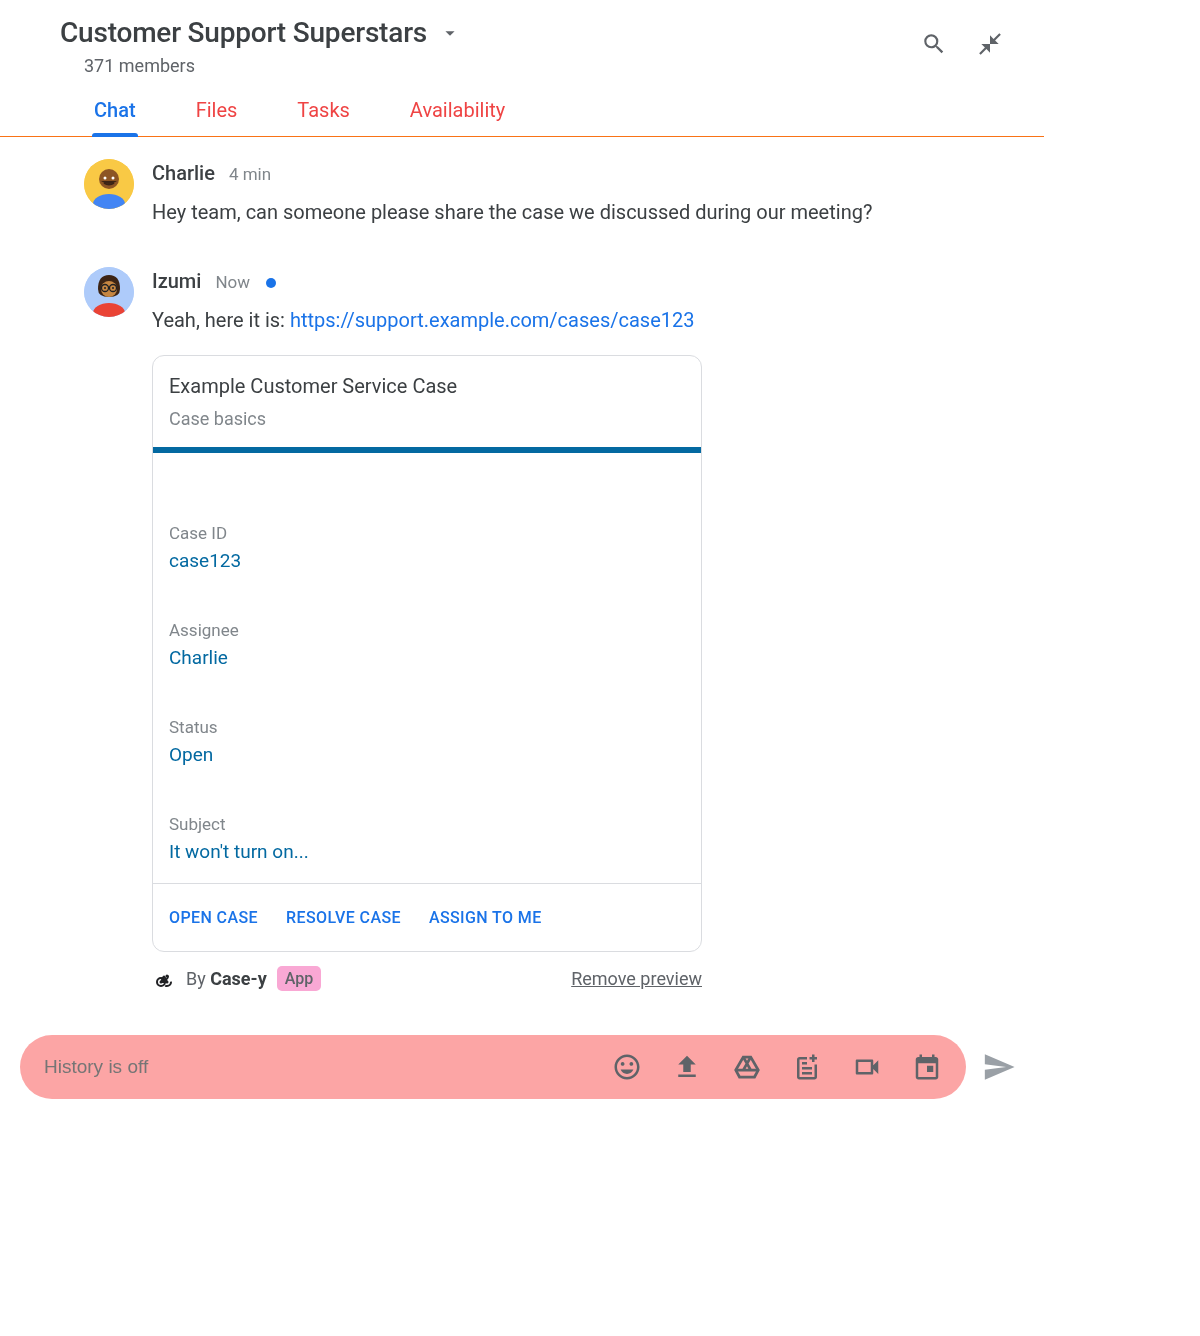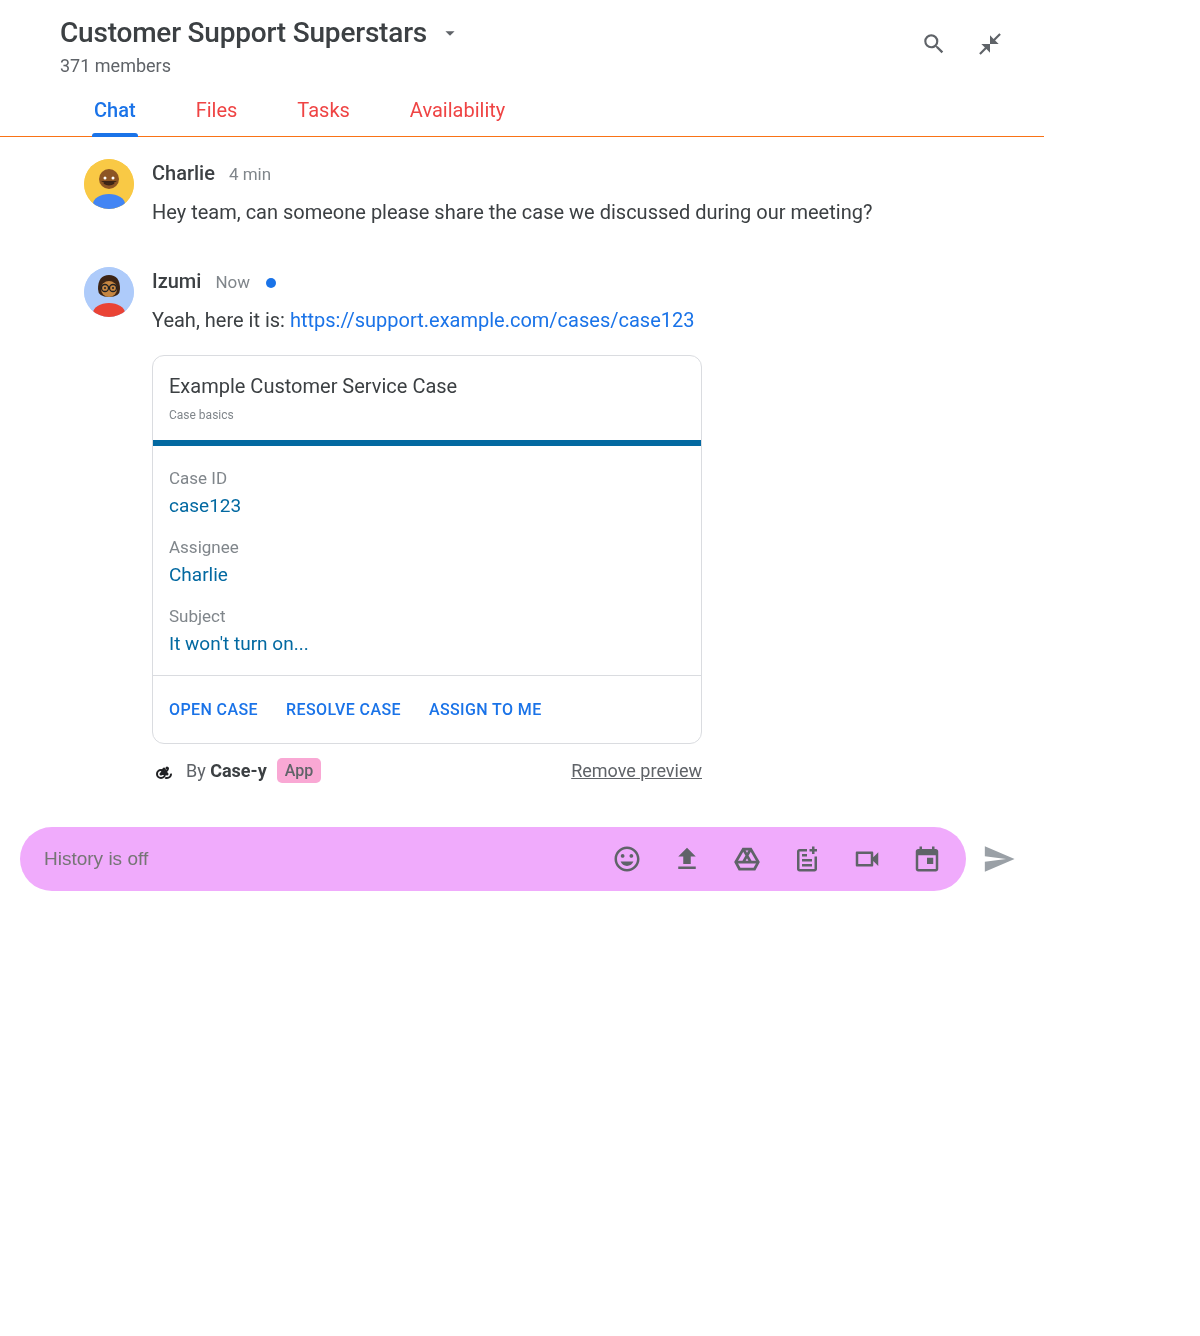--- a/index.html
+++ b/index.html
@@ -31,20 +31,21 @@
       color: #5f6368;
       display: flex;
       align-items: center;
       cursor: pointer;
     }
     .dropdown-arrow svg { width: 22px; height: 22px; }
     .member-count {
       font-size: 18px;
       color: #5f6368;
       margin-top: 6px;
+      margin-left: 24px;
     }
     .header-actions {
       display: flex;
       gap: 28px;
       align-items: center;
       margin-top: 14px;
       margin-right: 12px;
     }
     .icon-btn {
       width: 28px; height: 28px;
@@ -120,23 +121,23 @@
       border: 1px solid #dadce0;
       border-radius: 12px;
       width: 550px;
       overflow: hidden;
     }
     .card-header {
       padding: 18px 16px 18px 16px;
       border-bottom: 6px solid #0369a1;
     }
     .card-title { font-size: 20px; color: #3c4043; }
-    .card-subtitle { font-size: 12px; color: #80868b; margin-top: 10px; }
+    .card-subtitle { font-size: 18px; color: #80868b; margin-top: 10px; }
     .card-body { padding: 22px 16px 20px 16px; }
-    .field { margin-bottom: 20px; }
+    .field { margin-bottom: 20px; margin-top: 48px; }
     .field:last-child { margin-bottom: 0; }
     .field-label { font-size: 17px; color: #80868b; }
     .field-value { font-size: 19px; color: #0369a1; margin-top: 6px; }
     .card-actions {
       border-top: 1px solid #dadce0;
       padding: 24px 16px;
       display: flex;
       gap: 28px;
     }
     .card-action {
@@ -175,21 +176,21 @@
     }
     .composer-wrap {
       display: flex;
       align-items: center;
       gap: 16px;
       padding: 0 28px 20px 20px;
       margin-top: 24px;
     }
     .composer {
       flex: 1;
-      background: #f0abfc;
+      background: #fca5a5;
       border-radius: 32px;
       display: flex;
       align-items: center;
       padding: 0 24px;
       height: 64px;
     }
     .composer-input {
       flex: 1;
       border: none;
       background: transparent;
@@ -310,20 +311,24 @@
           <div class="card-body">
             <div class="field">
               <div class="field-label">Case ID</div>
               <div class="field-value">case123</div>
             </div>
             <div class="field">
               <div class="field-label">Assignee</div>
               <div class="field-value">Charlie</div>
             </div>
             <div class="field">
+              <div class="field-label">Status</div>
+              <div class="field-value">Open</div>
+            </div>
+            <div class="field">
               <div class="field-label">Subject</div>
               <div class="field-value">It won't turn on...</div>
             </div>
           </div>
           <div class="card-actions">
             <span class="card-action">OPEN CASE</span>
             <span class="card-action">RESOLVE CASE</span>
             <span class="card-action">ASSIGN TO ME</span>
           </div>
         </div>

